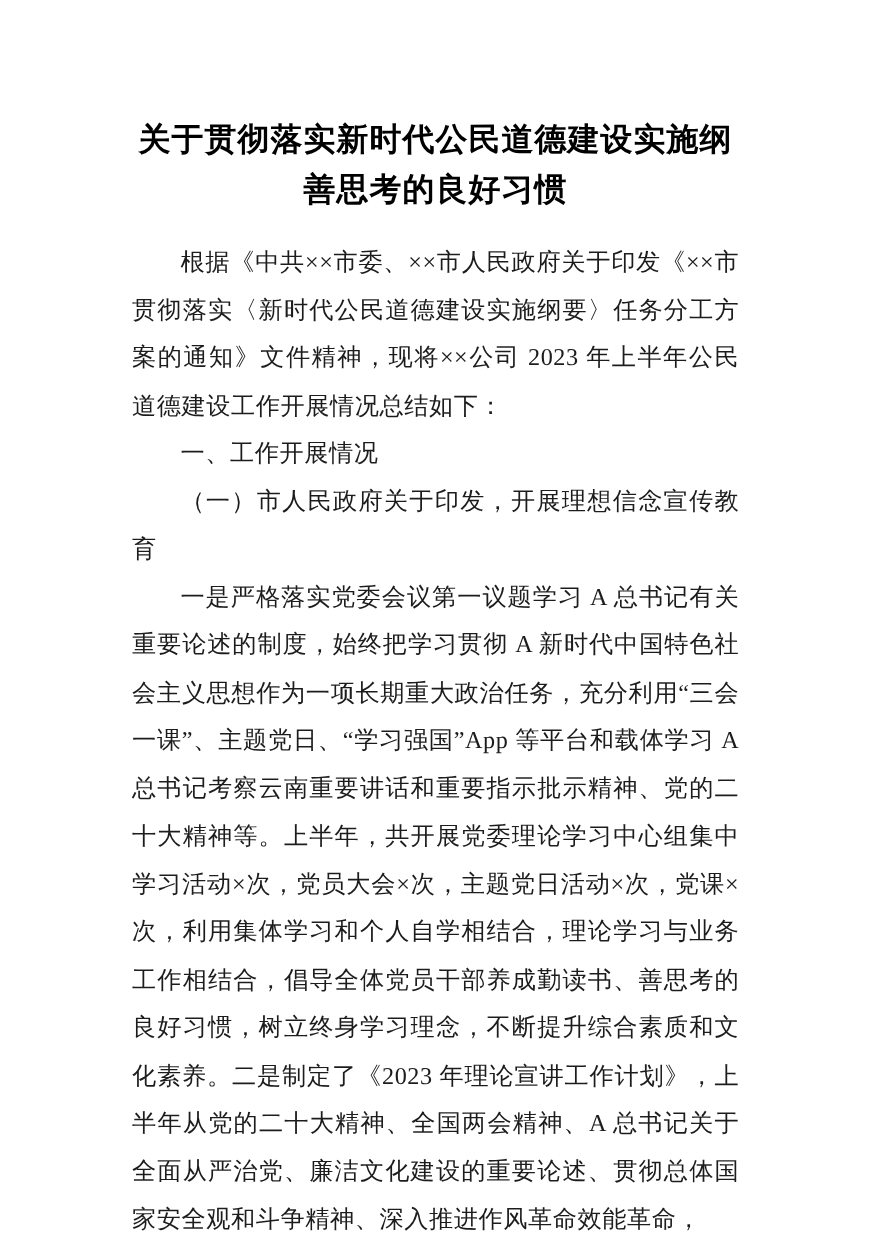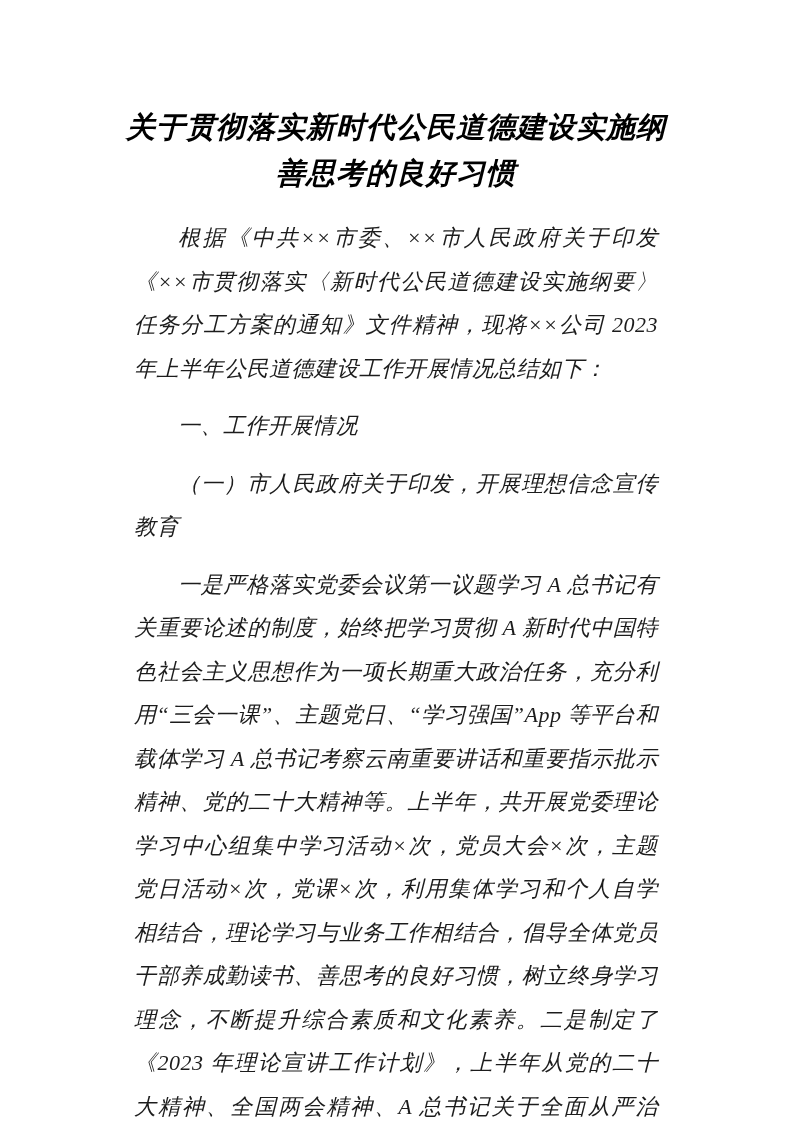--- a/index.html
+++ b/index.html
@@ -11,36 +11,35 @@
     position: relative;
     width: 793px;
     height: 1122px;
     margin: 0 auto;
     background: #ffffff;
     overflow: hidden;
     font-family: "Liberation Serif", "DejaVu Serif", serif;
     color: #1c1c1c;
     box-sizing: border-box;
     padding: 104px 121px 0 120px;
-    font-style: italic;
   }
   .doc-title {
     text-align: center;
     font-weight: bold;
     font-size: 29px;
     line-height: 46px;
     letter-spacing: 1px;
     color: #000000;
     margin: 0 0 20px 0;
   }
   .doc-title .title-line {
     display: block;
   }
   .doc-body p {
-    margin: 14px;
+    margin: 0;
     font-size: 22px;
     line-height: 43.5px;
     letter-spacing: 0.5px;
     text-align: justify;
     text-indent: 2em;
     color: #1c1c1c;
     font-weight: 400;
   }
 </style>
 </head>

